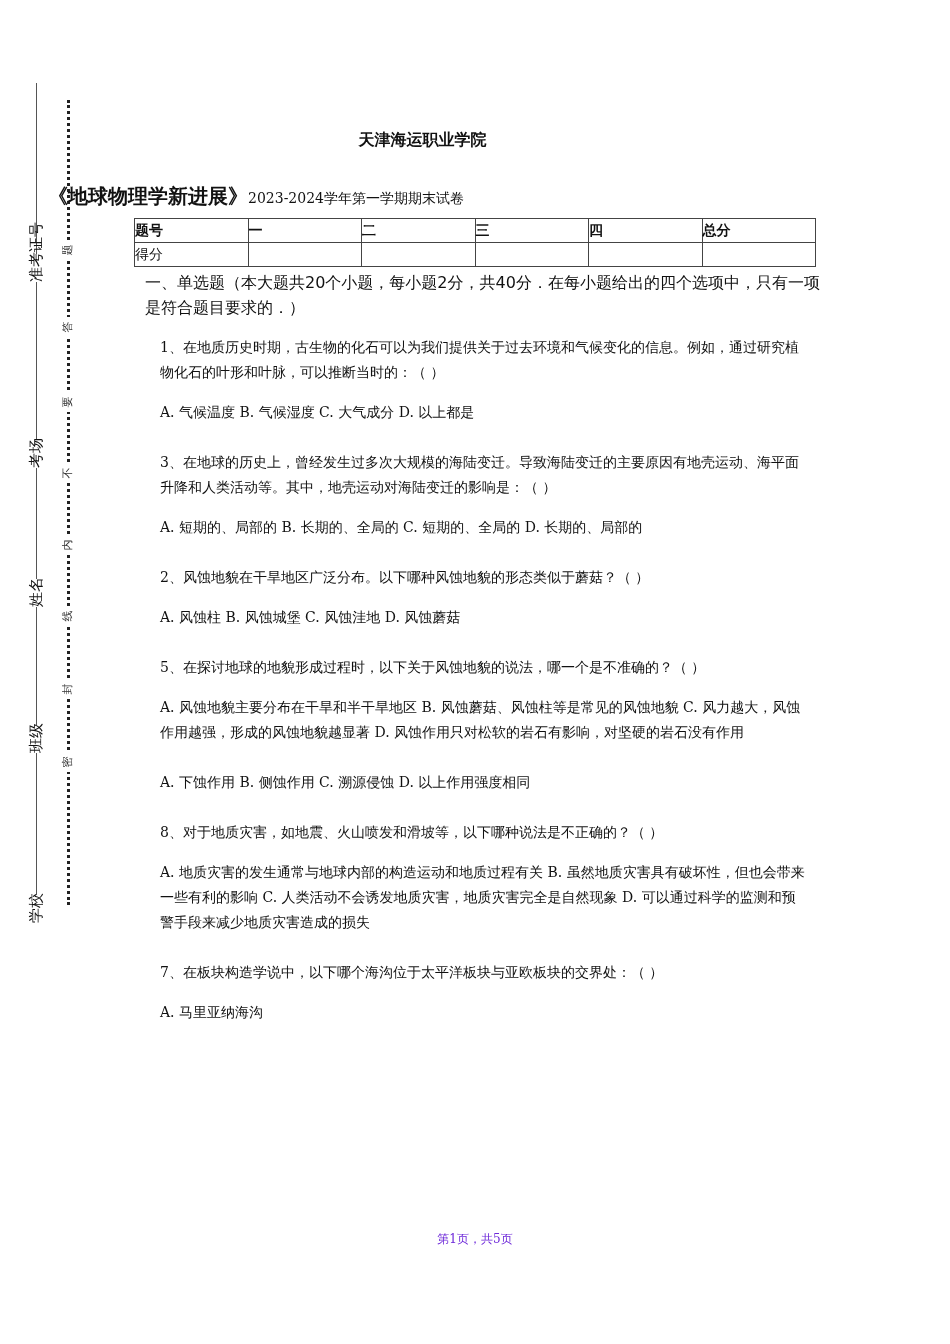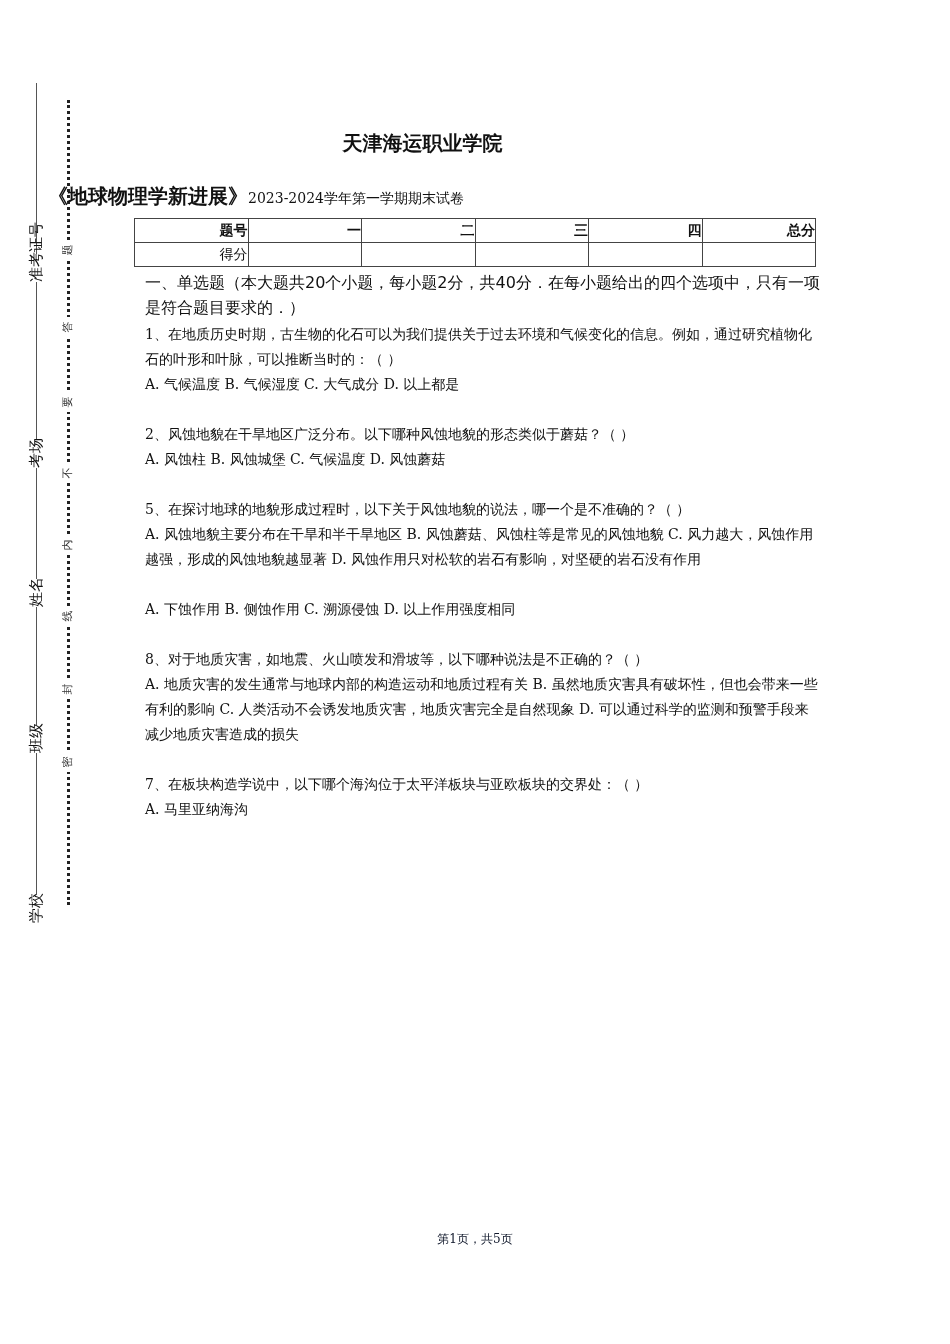--- a/index.html
+++ b/index.html
@@ -10,39 +10,39 @@
   .binding-fields { position: absolute; left: 0; top: 0; width: 60px; height: 1344px; }
   .binding-rule { position: absolute; left: 36px; top: 83px; width: 1px; height: 840px; background: #555; }
   .binding-label { position: absolute; left: 22px; width: 28px; transform: rotate(-90deg); transform-origin: center;
                    font-size: 15px; white-space: nowrap; background: #fff; text-align: center; line-height: 28px; }
   .seal-line { position: absolute; left: 67px; top: 100px; width: 0; height: 805px; border-left: 3px dotted #222; }
   .seal-char { position: absolute; left: 58px; width: 20px; font-size: 11px; line-height: 20px; text-align: center;
                background: #fff; transform: rotate(-90deg); color: #333; }
 
   
   .school-title { position: absolute; top: 130px; left: 0; width: 845px; text-align: center;
-                  font-family: "DejaVu Sans", "Liberation Sans", sans-serif; font-weight: bold; font-size: 20px; }
+                  font-family: "DejaVu Sans", "Liberation Sans", sans-serif; font-weight: bold; font-size: 16px; }
   .exam-title { position: absolute; top: 183px; left: 0; width: 950px; text-align: left; white-space: nowrap; margin-left: 48px; }
   .exam-title .course { font-family: "DejaVu Sans", "Liberation Sans", sans-serif; font-weight: bold; font-size: 20px; }
   .exam-title .term { font-size: 14px; }
 
   
   .score-table { position: absolute; top: 218px; left: 134px; width: 682px; border-collapse: collapse;
                  font-family: "DejaVu Sans", "Liberation Sans", sans-serif; font-size: 14px; }
-  .score-table td { border: 1px solid #444; height: 23px; text-align: right; padding: 0; width: 113px; }
+  .score-table td { border: 1px solid #444; height: 23px; text-align: left; padding: 0; width: 113px; }
   .score-table tr:first-child td { font-weight: bold; }
 
   
   .content { position: absolute; top: 270px; left: 145px; width: 675px; }
   .section-heading { font-family: "DejaVu Sans", "Liberation Sans", sans-serif; font-weight: normal; font-size: 16px;
                      line-height: 25px; margin: 0 0 2px 0; }
   .question { margin-bottom: 25px; font-size: 14px; line-height: 25px; }
-  .q-stem, .q-options { margin: 0; }
+  .q-stem, .q-options { margin: 15px; }
 
-  .page-footer { position: absolute; top: 1231px; left: 0; width: 950px; text-align: center; font-size: 12px; color: #0f172a; }
+  .page-footer { position: absolute; top: 1231px; left: 0; width: 950px; text-align: center; font-size: 12px; color: #6d28d9; }
 </style>
 </head>
 <body>
 
 <div class="binding-fields">
   <div class="binding-rule"></div>
   <div class="binding-label" style="top:254px">准考证号</div>
   <div class="binding-label" style="top:440px">考场</div>
   <div class="binding-label" style="top:579px">姓名</div>
   <div class="binding-label" style="top:725px">班级</div>
@@ -86,22 +86,26 @@
   </table>
 
 <div class="content">
   <p class="section-heading">一、单选题（本大题共20个小题，每小题2分，共40分．在每小题给出的四个选项中，只有一项是符合题目要求的．）</p>
 
   <div class="question">
     <p class="q-stem">1、在地质历史时期，古生物的化石可以为我们提供关于过去环境和气候变化的信息。例如，通过研究植物化石的叶形和叶脉，可以推断当时的：（ ）</p>
     <p class="q-options">A. 气候温度 B. 气候湿度 C. 大气成分 D. 以上都是</p>
   </div>
   <div class="question">
+    <p class="q-stem">3、在地球的历史上，曾经发生过多次大规模的海陆变迁。导致海陆变迁的主要原因有地壳运动、海平面升降和人类活动等。其中，地壳运动对海陆变迁的影响是：（ ）</p>
+    <p class="q-options">A. 短期的、局部的 B. 长期的、全局的 C. 短期的、全局的 D. 长期的、局部的</p>
+  </div>
+  <div class="question">
     <p class="q-stem">2、风蚀地貌在干旱地区广泛分布。以下哪种风蚀地貌的形态类似于蘑菇？（ ）</p>
-    <p class="q-options">A. 风蚀柱 B. 风蚀城堡 C. 气候温度 D. 风蚀蘑菇</p>
+    <p class="q-options">A. 风蚀柱 B. 风蚀城堡 C. 风蚀洼地 D. 风蚀蘑菇</p>
   </div>
   <div class="question">
     <p class="q-stem">5、在探讨地球的地貌形成过程时，以下关于风蚀地貌的说法，哪一个是不准确的？（ ）</p>
     <p class="q-options">A. 风蚀地貌主要分布在干旱和半干旱地区 B. 风蚀蘑菇、风蚀柱等是常见的风蚀地貌 C. 风力越大，风蚀作用越强，形成的风蚀地貌越显著 D. 风蚀作用只对松软的岩石有影响，对坚硬的岩石没有作用</p>
   </div>
   <div class="question">
     <p class="q-options">A. 下蚀作用 B. 侧蚀作用 C. 溯源侵蚀 D. 以上作用强度相同</p>
   </div>
   <div class="question">
     <p class="q-stem">8、对于地质灾害，如地震、火山喷发和滑坡等，以下哪种说法是不正确的？（ ）</p>

